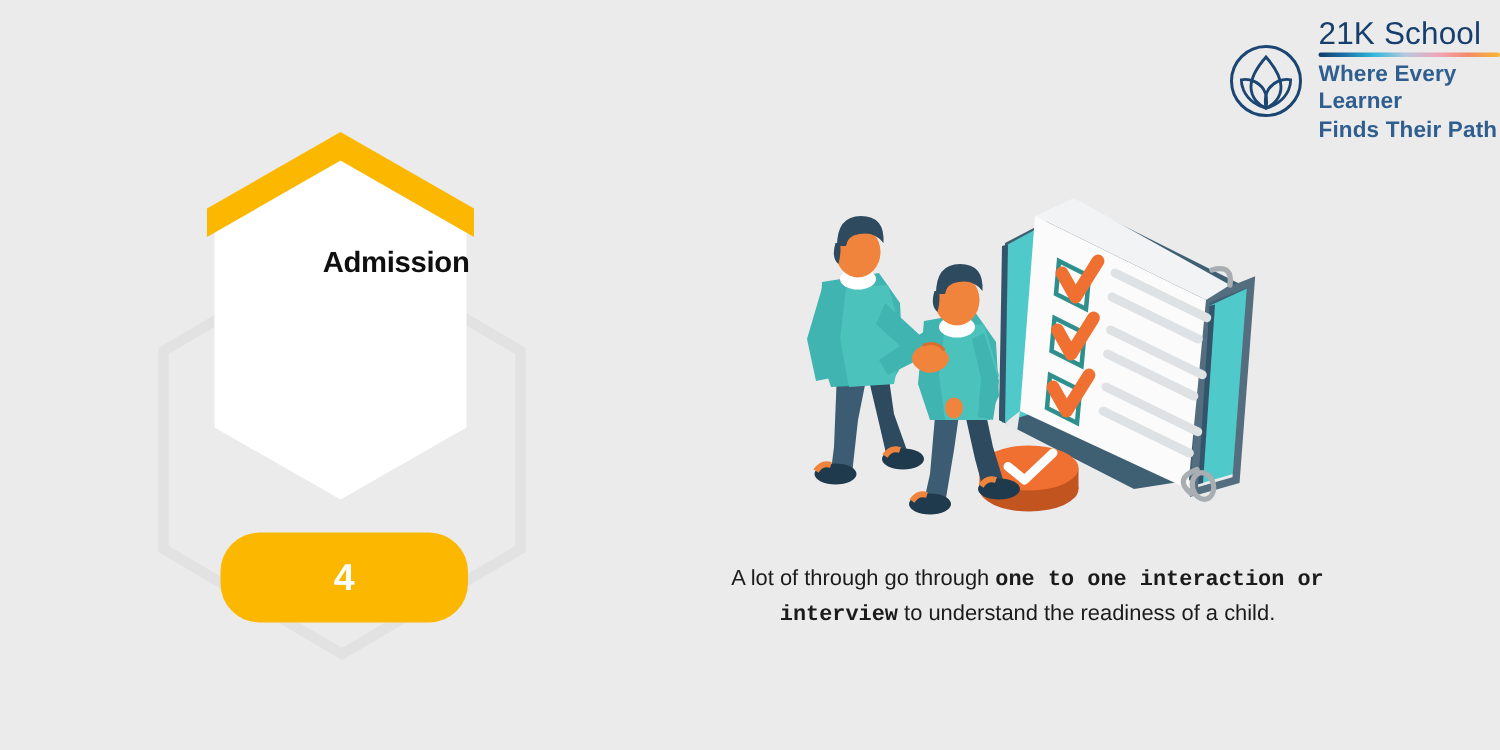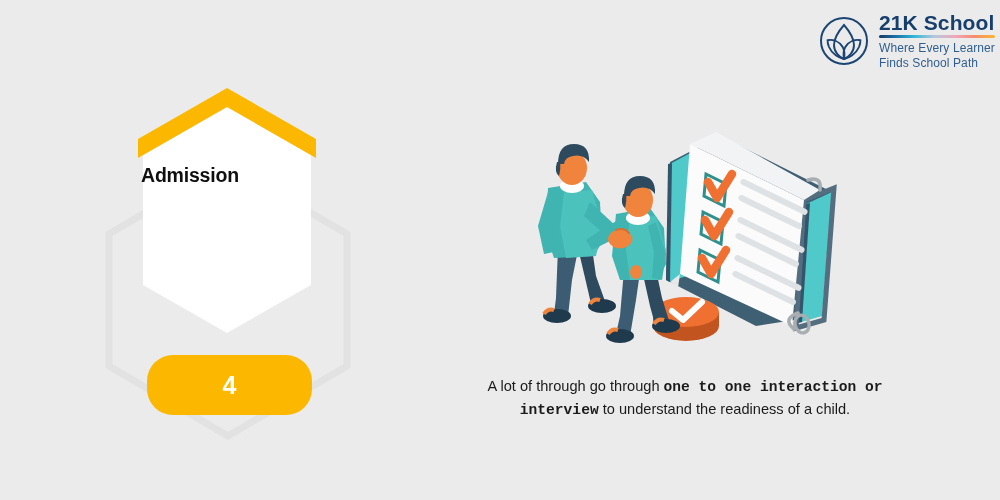--- a/index.html
+++ b/index.html
@@ -13,46 +13,46 @@
   .stage{position:absolute;inset:0;}
 
   
   .brand{
     position:absolute;left:818px;top:12px;
     display:flex;align-items:center;gap:9px;
   }
   .brand-mark{width:52px;height:52px;flex:0 0 auto;}
   .brand-text{display:flex;flex-direction:column;line-height:1;}
   .brand-name{
-    font-size:21px;font-weight:bold;color:#173f6e;
+    font-size:21px;font-weight:normal;color:#173f6e;
     letter-spacing:.1px;
   }
   .brand-rule{
     height:3px;width:100%;margin-top:2px;border-radius:2px;
     background:linear-gradient(90deg,#123a63 0%,#1b6fa8 14%,#2fb7d8 30%,#b6c8dd 48%,#f0a6b8 66%,#f58b6b 82%,#f9b733 100%);
   }
   .brand-tag{
-    margin-top:3px;font-size:12px;font-weight:normal;color:#2f5e8f;
+    margin-top:3px;font-size:15px;font-weight:bold;color:#2f5e8f;
     line-height:1.22;letter-spacing:.1px;
   }
 
   
   .badge-block{position:absolute;left:95px;top:72px;width:290px;height:370px;}
   .hex-ghost{
     position:absolute;left:8px;top:88px;width:250px;height:280px;
   }
   .hex-white{
     position:absolute;left:46px;top:33px;width:172px;height:230px;
   }
   .hex-chev{
     position:absolute;left:41px;top:14px;width:182px;height:72px;
   }
   .hex-label{
     position:absolute;left:46px;top:90px;width:172px;
-    text-align:left;
+    text-align:right;
     font-size:19.5px;font-weight:bold;color:#0f0f0f;
     line-height:1.35;letter-spacing:-.2px;
     pointer-events:none;
   }
   .step-pill{
     position:absolute;left:52px;top:283px;
     width:165px;height:60px;border-radius:26px;
     background:#fcb800;
     display:flex;align-items:center;justify-content:center;
   }
@@ -81,21 +81,21 @@
         <path d="M26 10 C33 18 36 24 36 30 C36 37 31 42 26 44 C21 42 16 37 16 30 C16 24 19 18 26 10 Z" fill="none" stroke="#1b4572" stroke-width="1.9"></path>
         <path d="M26 44 C21 43 14 39 11 32 C10 29.5 9.5 27 9.6 25.2 C15 24.2 21 26.5 24.4 31.6 C26.3 34.6 26.8 39.6 26 44 Z" fill="none" stroke="#1b4572" stroke-width="1.9"></path>
         <path d="M26 44 C31 43 38 39 41 32 C42 29.5 42.5 27 42.4 25.2 C37 24.2 31 26.5 27.6 31.6 C25.7 34.6 25.2 39.6 26 44 Z" fill="none" stroke="#1b4572" stroke-width="1.9"></path>
       </svg>
     </span>
     <span class="brand-text">
       <span class="brand-name">21K School</span>
       <span class="brand-rule"></span>
       <span class="brand-tag">
         <span>Where Every Learner</span><br>
-        <span>Finds School Path</span>
+        <span>Finds Their Path</span>
       </span>
     </span>
   </div>
 
   <div class="badge-block">
 
     <svg class="hex-ghost" viewBox="0 0 250 280">
       <polygon points="125,4 244,74 244,206 125,276 6,206 6,74" fill="none" stroke="#e2e2e2" stroke-width="7"></polygon>
     </svg>
 

